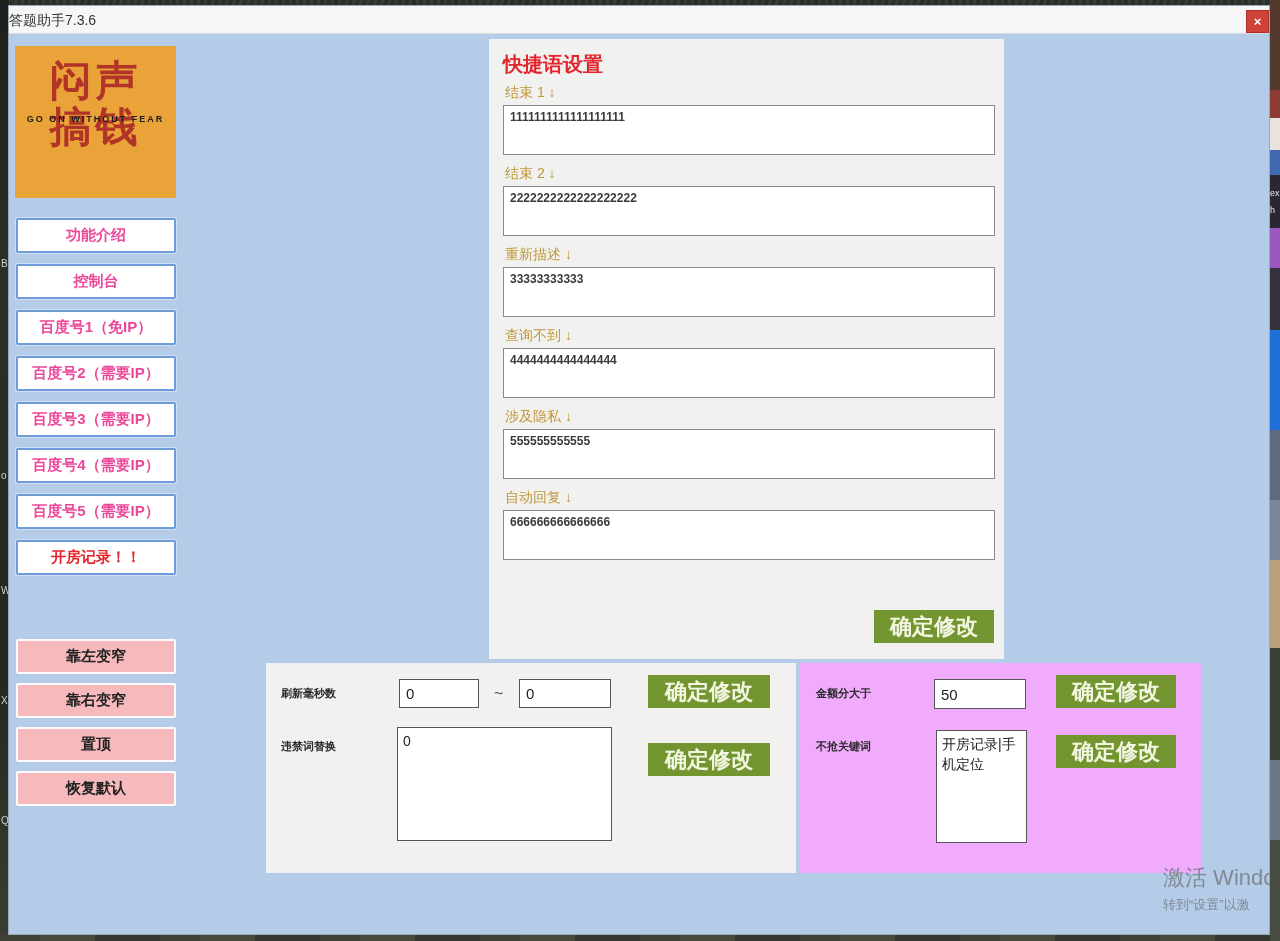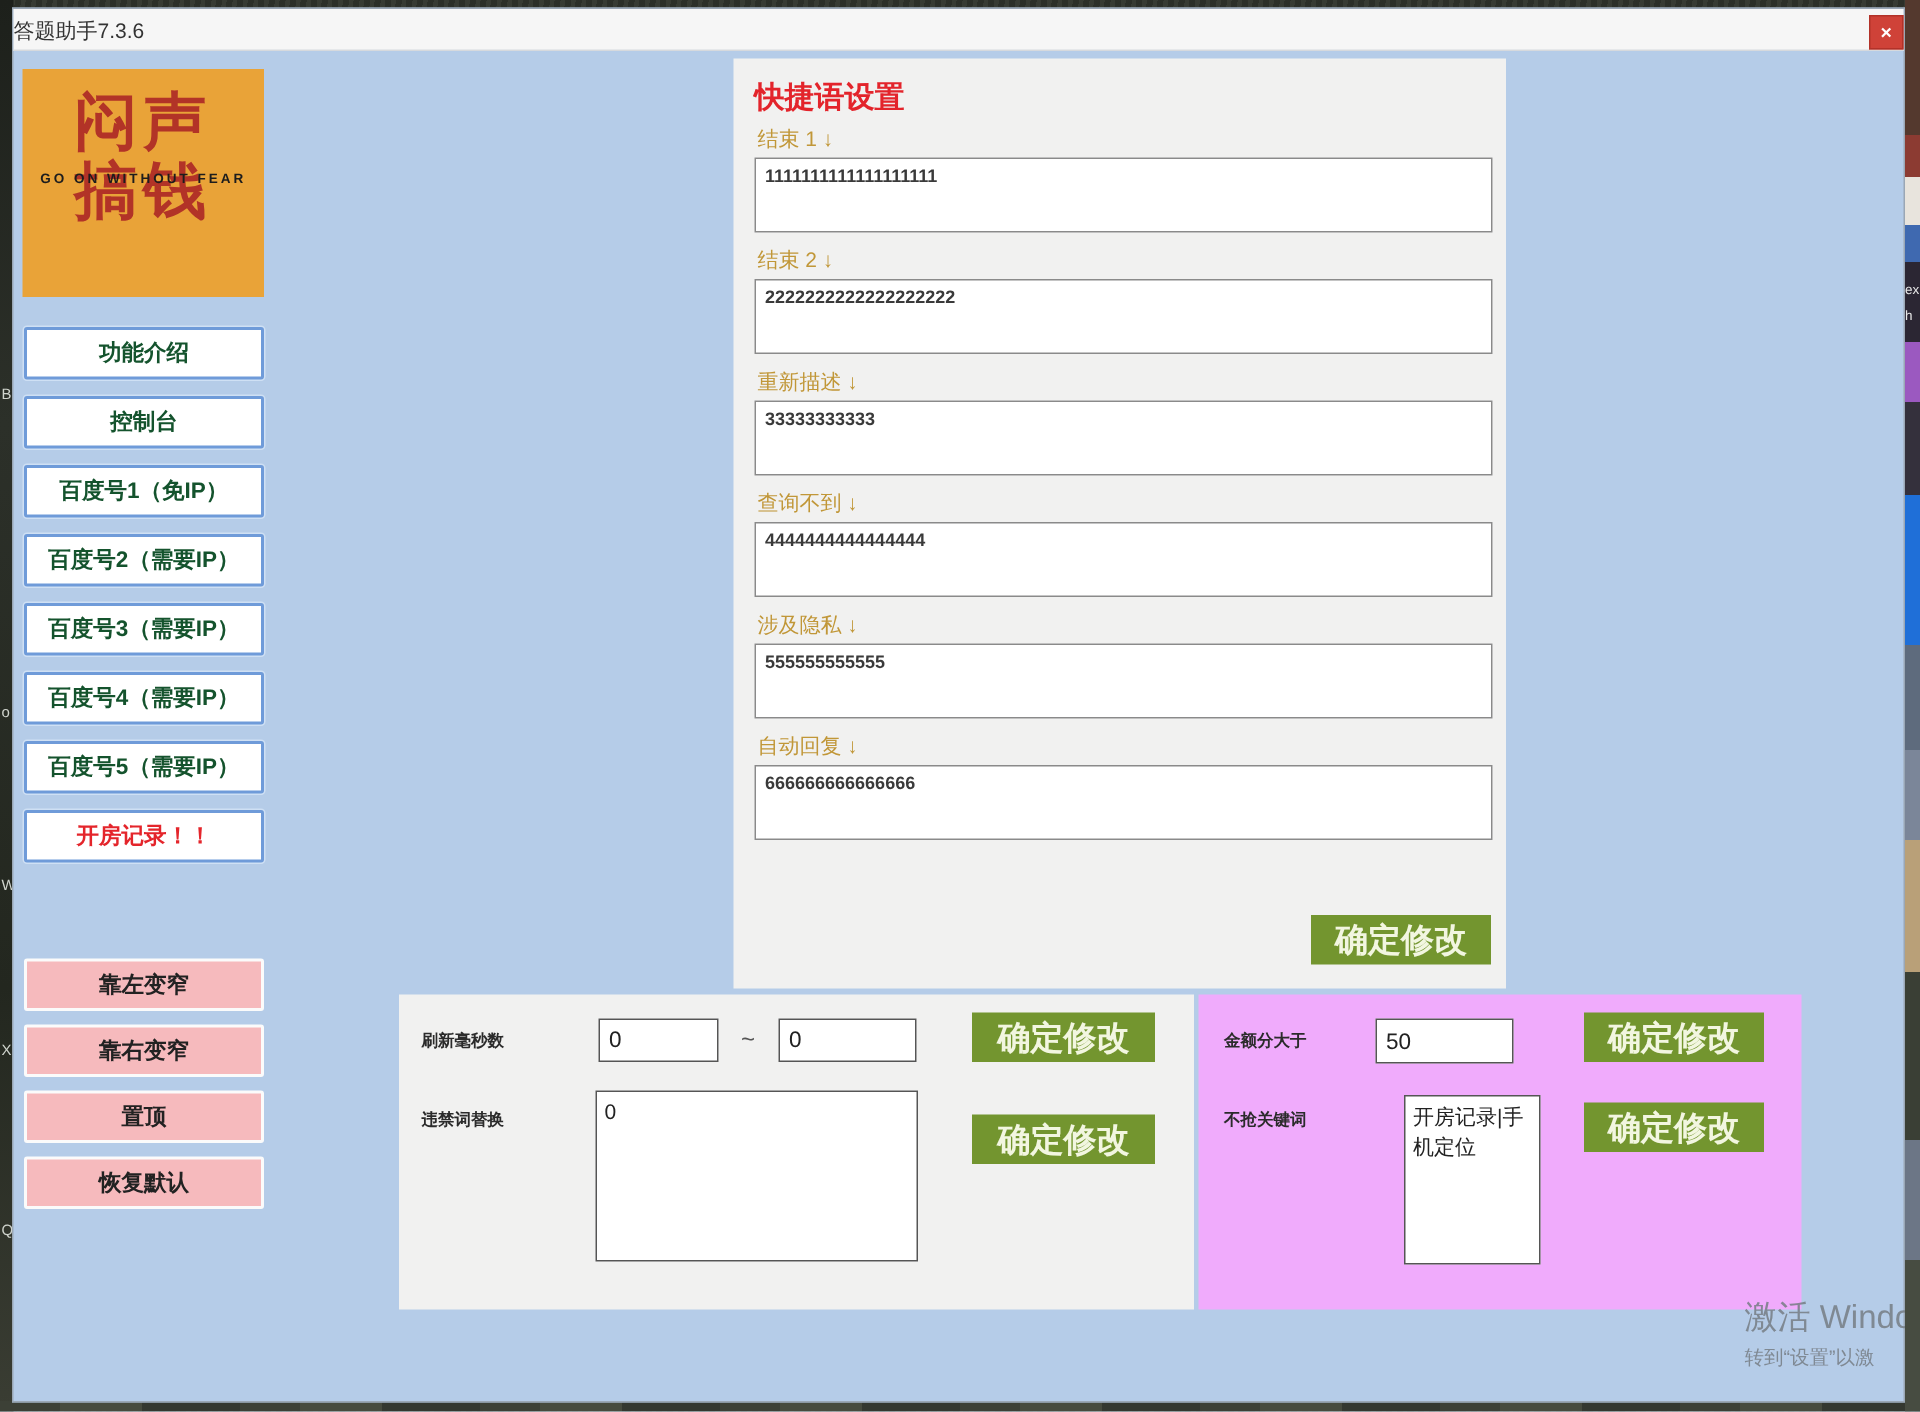--- a/index.html
+++ b/index.html
@@ -62,21 +62,21 @@
   .logo-cn.l1 { margin-top:12px; }
   .logo-en {
     position:absolute; left:0; top:68px; width:100%;
     font-size:9px; font-weight:bold; color:#1d1d1d; letter-spacing:2px; text-align:center;
   }
   .btn-nav {
     position:absolute; left:7px; width:160px; height:35px;
     background:#fff; border:2px solid #6f9bd9; border-radius:2px;
     box-shadow:0 0 0 1px #cfe0f4;
     display:flex; align-items:center; justify-content:center;
-    font-size:15px; font-weight:bold; color:#14532d; cursor:pointer;
+    font-size:15px; font-weight:bold; color:#ec4899; cursor:pointer;
   }
   .btn-nav.red-text { color:#e4252b; }
   .btn-pink {
     position:absolute; left:7px; width:160px; height:35px;
     background:#f6babd; border:2px solid #fbfbfb; border-radius:2px;
     display:flex; align-items:center; justify-content:center;
     font-size:15px; font-weight:bold; color:#222; cursor:pointer;text-align:right;
   }
 
   
@@ -211,21 +211,21 @@
       <input class="b-input" style="left: 253px; top: 16px; width: 92px; height: 29px;" value="0">
       <button class="btn-green b-btn" style="left:382px; top:12px">确定修改</button>
 
       <div class="b-label" style="left:15px; top:76px">违禁词替换</div>
       <textarea class="b-ta" style="left: 131px; top: 64px; width: 215px; height: 114px;">0</textarea>
       <button class="btn-green b-btn" style="left:382px; top:80px">确定修改</button>
     </div>
 
     <div class="panel-br">
       <div class="b-label" style="left:17px; top:23px">金额分大于</div>
-      <input class="b-input" style="left: 118px; top: 16px; width: 92px; height: 30px;" value="50">
+      <input class="b-input" style="left: 135px; top: 16px; width: 92px; height: 30px;" value="50">
       <button class="btn-green b-btn" style="left:257px; top:12px; width:120px">确定修改</button>
 
       <div class="b-label" style="left:17px; top:76px">不抢关键词</div>
       <textarea class="b-ta" style="left: 137px; top: 67px; width: 91px; height: 113px;">开房记录|手机定位</textarea>
       <button class="btn-green b-btn" style="left:257px; top:72px; width:120px">确定修改</button>
     </div>
 
   </div>
 
   <div class="watermark">

